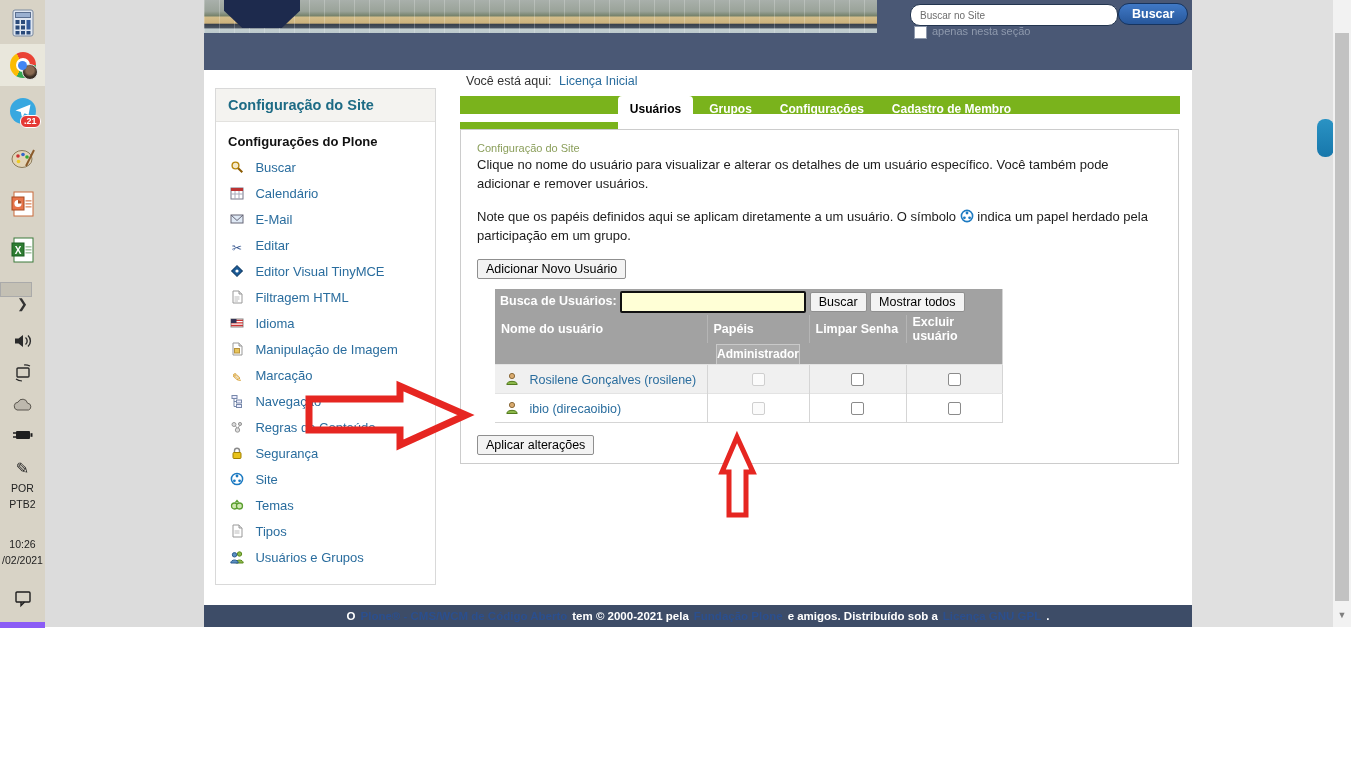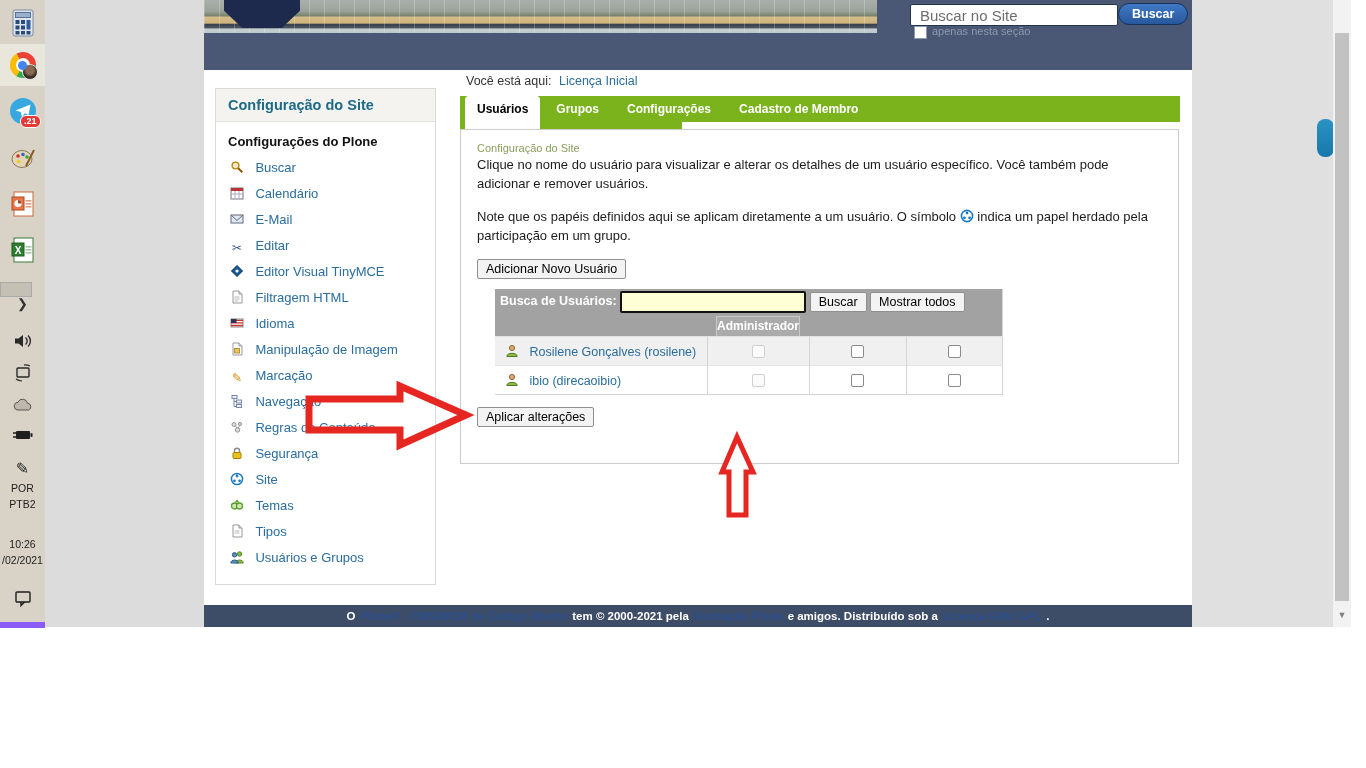--- a/index.html
+++ b/index.html
@@ -34,22 +34,22 @@
 
   
   .browser{left:204px;top:0;width:988px;height:627px;background:#fff;overflow:hidden;}
   .hdr{position:absolute;left:0;top:0;width:988px;height:70px;background:#4a5875;}
   .banner{position:absolute;left:0;top:0;width:673px;height:33px;
     background:
       repeating-linear-gradient(90deg,rgba(255,255,255,.22) 0 1px,transparent 1px 15px),
       linear-gradient(180deg,#a9b0ab 0%,#9aa399 34%,#76826b 48%,#d3bd8a 52%,#cdb27c 70%,#39414d 74%,#4a5360 84%,#c3ced0 88%,#bcc9cc 100%);}
   .octagon{position:absolute;left:20px;top:0;width:76px;height:28px;background:#1d2a4d;
     clip-path:polygon(0 0,100% 0,100% 38%,76% 100%,24% 100%,0 38%);}
-  .s-input{position:absolute;left:706px;top:4px;width:188px;height:20px;border:1px solid #23354f;border-radius:2px;
-    padding:0 9px;font-size:15px;font-family:"Liberation Sans",sans-serif;color:#333;background:#fff;}
+  .s-input{position:absolute;left:706px;top:4px;width:188px;height:20px;border:1px solid #23354f;border-radius:10px;
+    padding:0 9px;font-size:10px;font-family:"Liberation Sans",sans-serif;color:#333;background:#fff;}
   .s-input::placeholder{color:#6d6d6d;}
   .s-btn{position:absolute;left:914px;top:3px;height:22px;padding:0 13px;border-radius:11px;
     background:linear-gradient(180deg,#4079c6,#27579b);border:1px solid #16345f;color:#fff;font-weight:700;
     font-size:12.5px;font-family:"Liberation Sans",sans-serif;cursor:pointer;}
   .s-cb{position:absolute;left:710px;top:26px;width:11px;height:11px;background:#fff;border:1px solid #8e99ad;}
   .s-cb-lb{position:absolute;left:728px;top:25px;font-size:11px;color:#8e99ad;}
 
   .crumb{position:absolute;left:262px;top:74px;font-size:12.5px;color:#333;}
   .crumb a{color:#2a6d9e;text-decoration:none;margin-left:4px;}
 
@@ -57,21 +57,21 @@
   .portlet{position:absolute;left:11px;top:88px;width:221px;height:497px;background:#fff;border:1px solid #d9d9d9;box-sizing:border-box;}
   .p-head{background:#f4f3f0;border-bottom:1px solid #e3e2df;padding:8px 12px;font-size:14.5px;font-weight:700;color:#1d6b85;}
   .p-sub{padding:12px 12px 2px;font-size:13px;font-weight:700;color:#111;}
   .p-list{list-style:none;margin:2px 0 0;padding:0 0 0 14px;}
   .p-list li{margin:7px 0;line-height:18px;white-space:nowrap;cursor:pointer;}
   .p-list a{color:#2a6d9e;text-decoration:none;font-size:13px;}
   .icn{display:inline-block;width:14px;height:14px;vertical-align:-2px;margin-right:7px;}
   .glyph{font-size:12px;text-align:center;line-height:14px;}
 
   
-  .tabbar{position:absolute;left:256px;top:96px;width:720px;height:26px;background:#7ab31c;display:flex;align-items:flex-start;}
+  .tabbar{position:absolute;left:256px;top:96px;width:720px;height:18px;background:#7ab31c;display:flex;align-items:flex-start;justify-content:center;}
   .tabstrip{position:absolute;left:256px;top:122px;width:222px;height:7px;background:#7ab31c;}
   .tab{padding:0 12px;line-height:26px;color:#fff;font-weight:700;font-size:12px;margin-right:4px;cursor:pointer;}
   .tab.active{background:#fff;color:#000;height:33px;border-radius:4px 4px 0 0;position:relative;z-index:3;margin-left:5px;}
 
   
   .content{position:absolute;left:256px;top:129px;width:719px;height:335px;background:#fff;border:1px solid #ccc;box-sizing:border-box;padding:8px 14px 0 16px;}
   .uplink{font-size:11px;color:#8a9e5a;text-decoration:none;display:inline-block;margin-top:2px;}
   .content h1{margin:10px 0 12px;font-size:20px;color:#0a0a0a;}
   .content p{margin:0 0 14px;font-size:13px;line-height:1.45;color:#1c1c1c;max-width:695px;}
   .ploneicn{display:inline-block;width:14px;height:14px;vertical-align:-2px;}
@@ -370,20 +370,26 @@
             <col style="width:96px">
           </colgroup>
         <tbody>
             <tr class="grayrow">
           <td colspan="4" style="padding-left:5px;">
             <span>Busca de Usuários:</span>
             <input class="yinput" type="text" style="">
             <button class="btn">Buscar</button>
             <button class="btn">Mostrar todos</button>
           </td>
+        </tr>
+        <tr class="headrow">
+          <th>Nome do usuário</th>
+          <th>Papéis</th>
+          <th>Limpar Senha</th>
+          <th>Excluir usuário</th>
         </tr>
         <tr class="subrow">
           <td></td>
           <td>
                 <span class="rolebox">Administrador</span>
               </td>
           <td></td>
               <td></td>
         </tr>
         <tr class="datarow alt">

